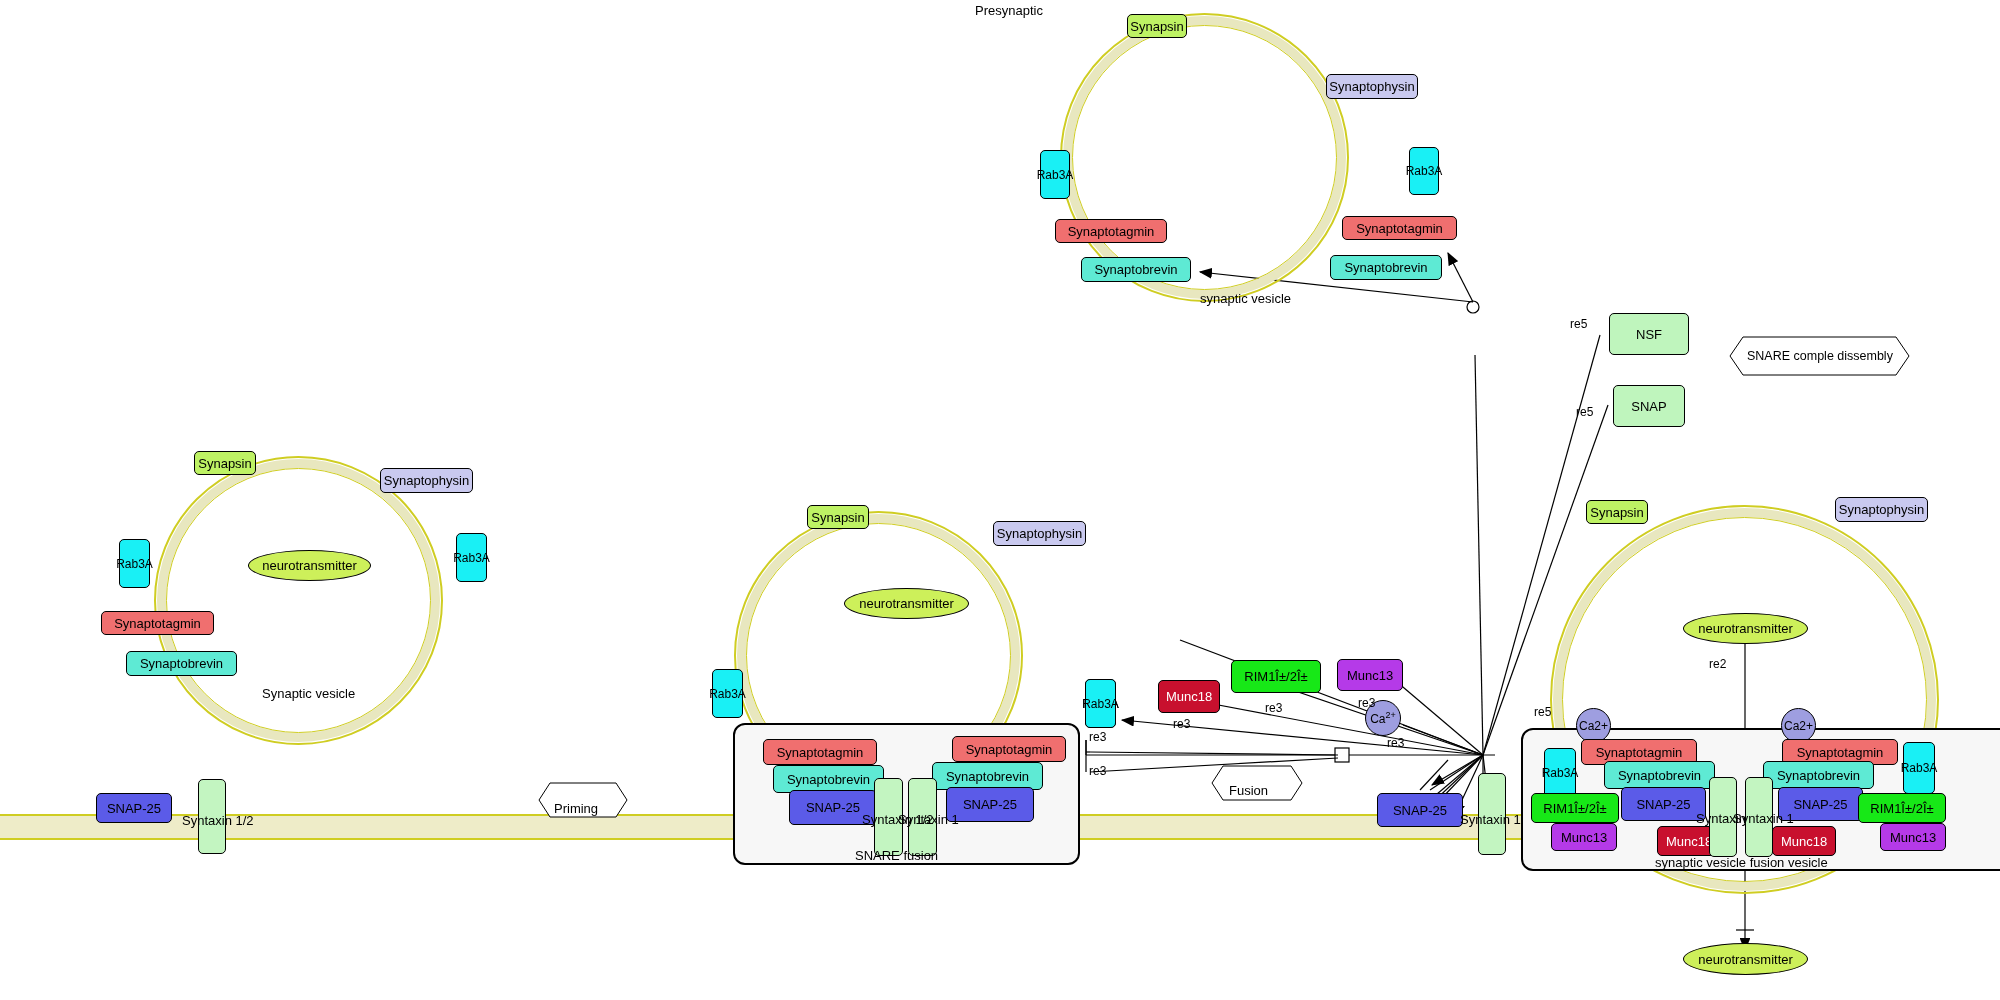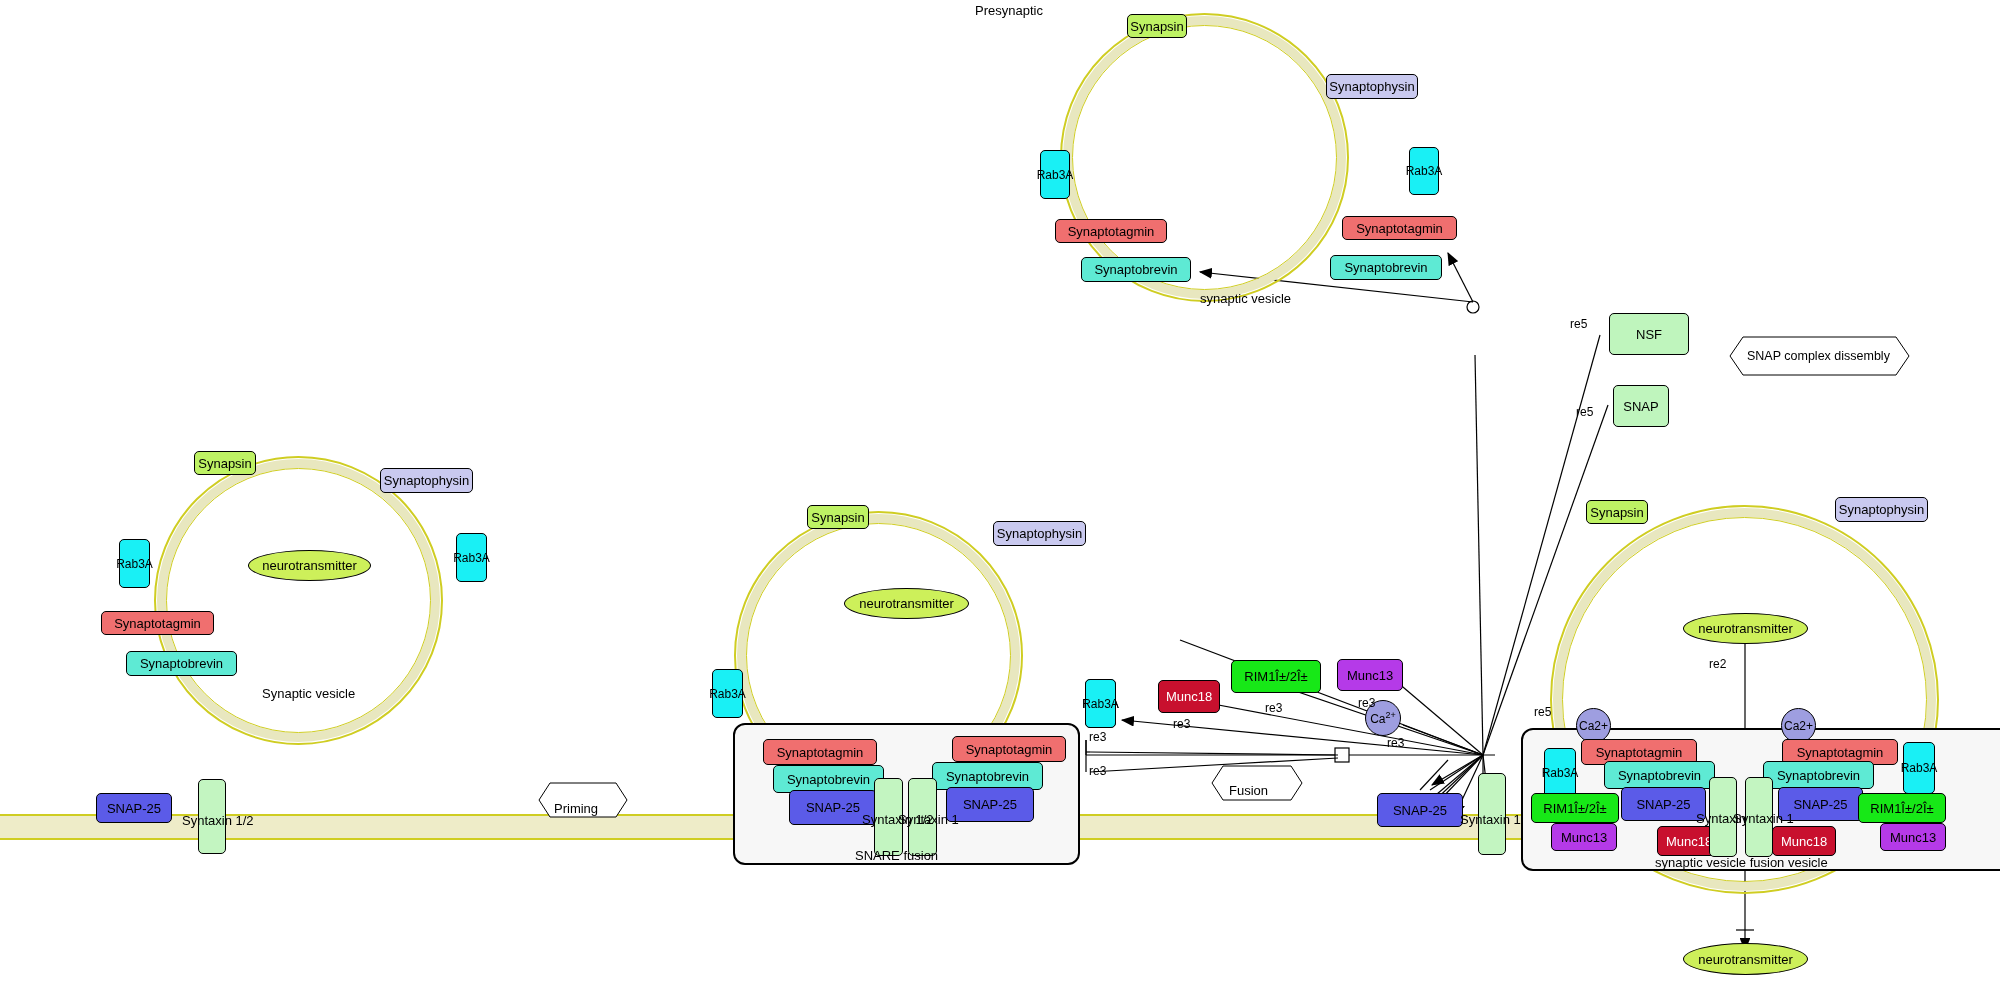--- a/index.html
+++ b/index.html
@@ -128,29 +128,29 @@
   <div class="node lavender" style="left:1326px;top:74px;width:92px;height:25px;">Synaptophysin</div>
   <div class="node cyan" style="left:1040px;top:150px;width:30px;height:49px;font-size:12px;">Rab3A</div>
   <div class="node cyan" style="left:1409px;top:147px;width:30px;height:48px;font-size:12px;">Rab3A</div>
   <div class="node salmon" style="left:1055px;top:219px;width:112px;height:24px;">Synaptotagmin</div>
   <div class="node salmon" style="left:1342px;top:216px;width:115px;height:24px;">Synaptotagmin</div>
   <div class="node yellow" style="left:1081px;top:257px;width:110px;height:25px;">Synaptobrevin</div>
   <div class="node yellow" style="left:1330px;top:255px;width:112px;height:25px;">Synaptobrevin</div>
   <div class="lbl" style="left:1200px;top:291px;">synaptic vesicle</div>
 
   <div class="node nsf" style="left:1603px;top:313px;width:80px;height:42px;margin-left:6px;">NSF</div>
-  <div class="node nsf" style="left:1613px;top:385px;width:56px;height:42px;">SNAP</div>
+  <div class="node nsf" style="left:1613px;top:385px;width:72px;height:42px;">SNAP</div>
   <div class="lbl sm" style="left:1570px;top:317px;">re5</div>
   <div class="lbl sm" style="left:1576px;top:405px;">re5</div>
 
   <div class="hex" style="left:1729px;top:336px;width:181px;height:40px;">
     <svg width="181" height="40" viewBox="0 0 181 40">
       <polygon points="14,1 167,1 180,20 167,39 14,39 1,20" fill="#fff" stroke="#000" stroke-width="1"></polygon>
     </svg>
-    <span class="hextext" style="padding-left:18px;font-size:12.5px;">SNAP complex dissembly</span>
+    <span class="hextext" style="padding-left:18px;font-size:12.5px;">SNARE comple dissembly</span>
   </div>
 
 
   <div class="vesicle" style="left:157px;top:459px;width:283px;height:283px;"></div>
   <div class="vesicle-out" style="left:154px;top:456px;width:289px;height:289px;"></div>
   <div class="vesicle-in" style="left:166px;top:468px;width:265px;height:265px;"></div>
 
   <div class="node orange" style="left:194px;top:451px;width:62px;height:24px;">Synapsin</div>
   <div class="node lavender" style="left:380px;top:468px;width:93px;height:25px;">Synaptophysin</div>
   <div class="node cyan" style="left:119px;top:539px;width:31px;height:49px;font-size:12px;">Rab3A</div>

